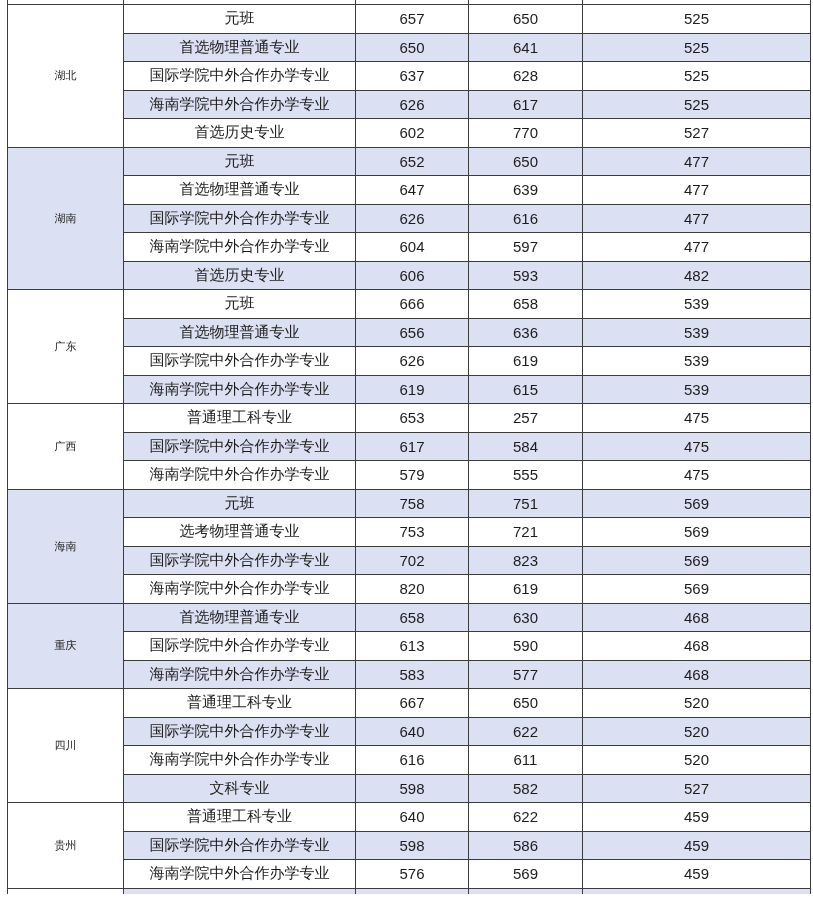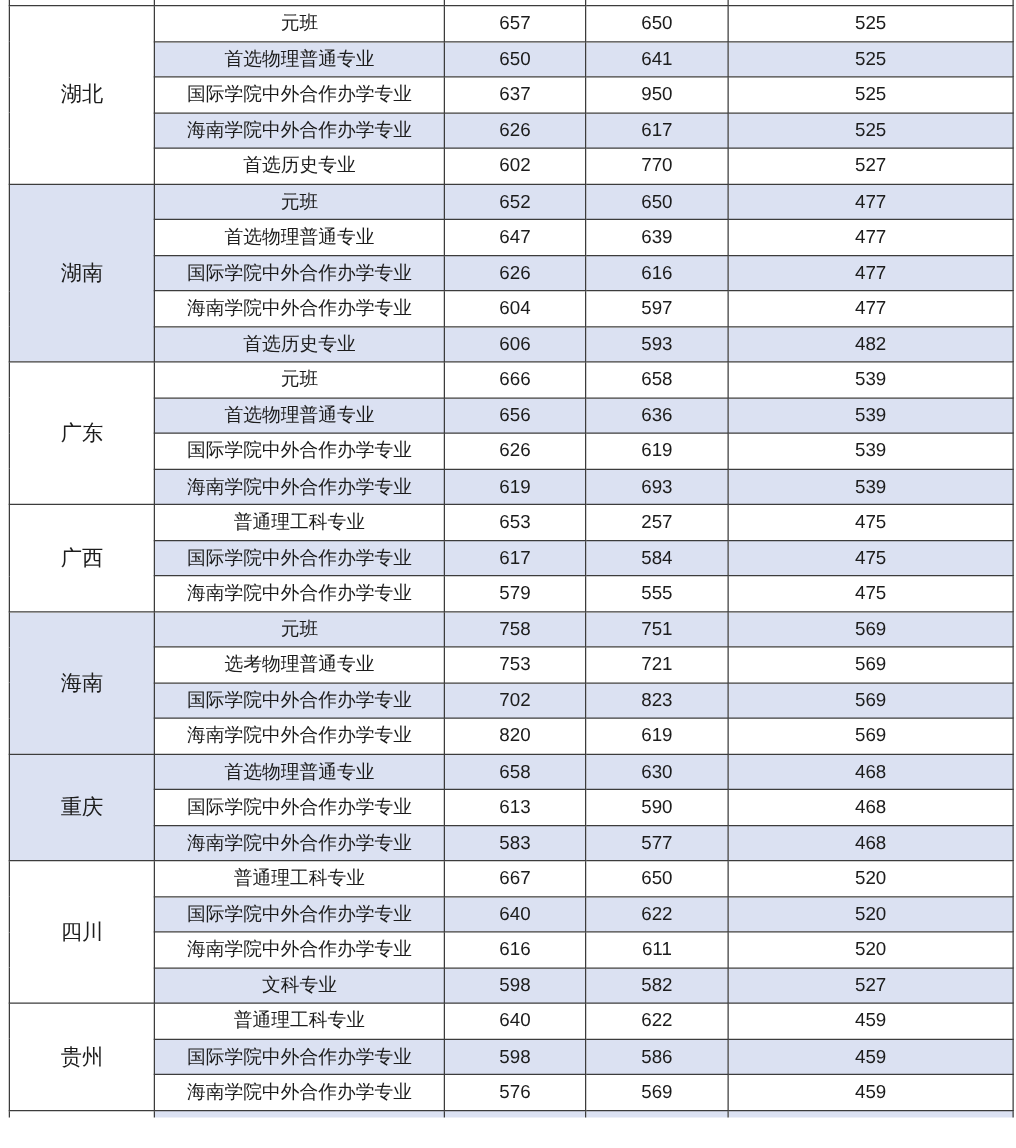--- a/index.html
+++ b/index.html
@@ -31,21 +31,21 @@
     font-size:15px;
     padding:0;
     height:27.5px;
     overflow:hidden;
     white-space:nowrap;
   }
   td.shaded{background:var(--shaded);}
   td.plain{background:var(--plain);}
   tr.partial-top td{height:4px;border-top:none;}
   tr.partial-bottom td{height:5px;border-bottom:none;}
-  td.province{font-size:17px;font-family:Liberation Mono, monospace;}
+  td.province{font-size:11px;font-family:Liberation Mono, monospace;}
   td.program{font-size:15px;margin-top:30px;}
   td.score{font-size:15px;}
 </style>
 </head>
 <body>
 
 <div class="page">
   <table>
     <colgroup>
       <col style="width:116px">
@@ -71,21 +71,21 @@
         </tr>
         <tr>
           <td class="program shaded">首选物理普通专业</td>
           <td class="score shaded">650</td>
           <td class="score shaded">641</td>
           <td class="score shaded">525</td>
         </tr>
         <tr>
           <td class="program plain">国际学院中外合作办学专业</td>
           <td class="score plain">637</td>
-          <td class="score plain">950</td>
+          <td class="score plain">628</td>
           <td class="score plain">525</td>
         </tr>
         <tr>
           <td class="program shaded">海南学院中外合作办学专业</td>
           <td class="score shaded">626</td>
           <td class="score shaded">617</td>
           <td class="score shaded">525</td>
         </tr>
         <tr>
           <td class="program plain">首选历史专业</td>
@@ -139,21 +139,21 @@
         </tr>
         <tr>
           <td class="program plain">国际学院中外合作办学专业</td>
           <td class="score plain">626</td>
           <td class="score plain">619</td>
           <td class="score plain">539</td>
         </tr>
         <tr>
           <td class="program shaded">海南学院中外合作办学专业</td>
           <td class="score shaded">619</td>
-          <td class="score shaded">693</td>
+          <td class="score shaded">615</td>
           <td class="score shaded">539</td>
         </tr>
         <tr>
           <td class="province plain" rowspan="3">广西</td>
           <td class="program plain">普通理工科专业</td>
           <td class="score plain">653</td>
           <td class="score plain">257</td>
           <td class="score plain">475</td>
         </tr>
         <tr>

